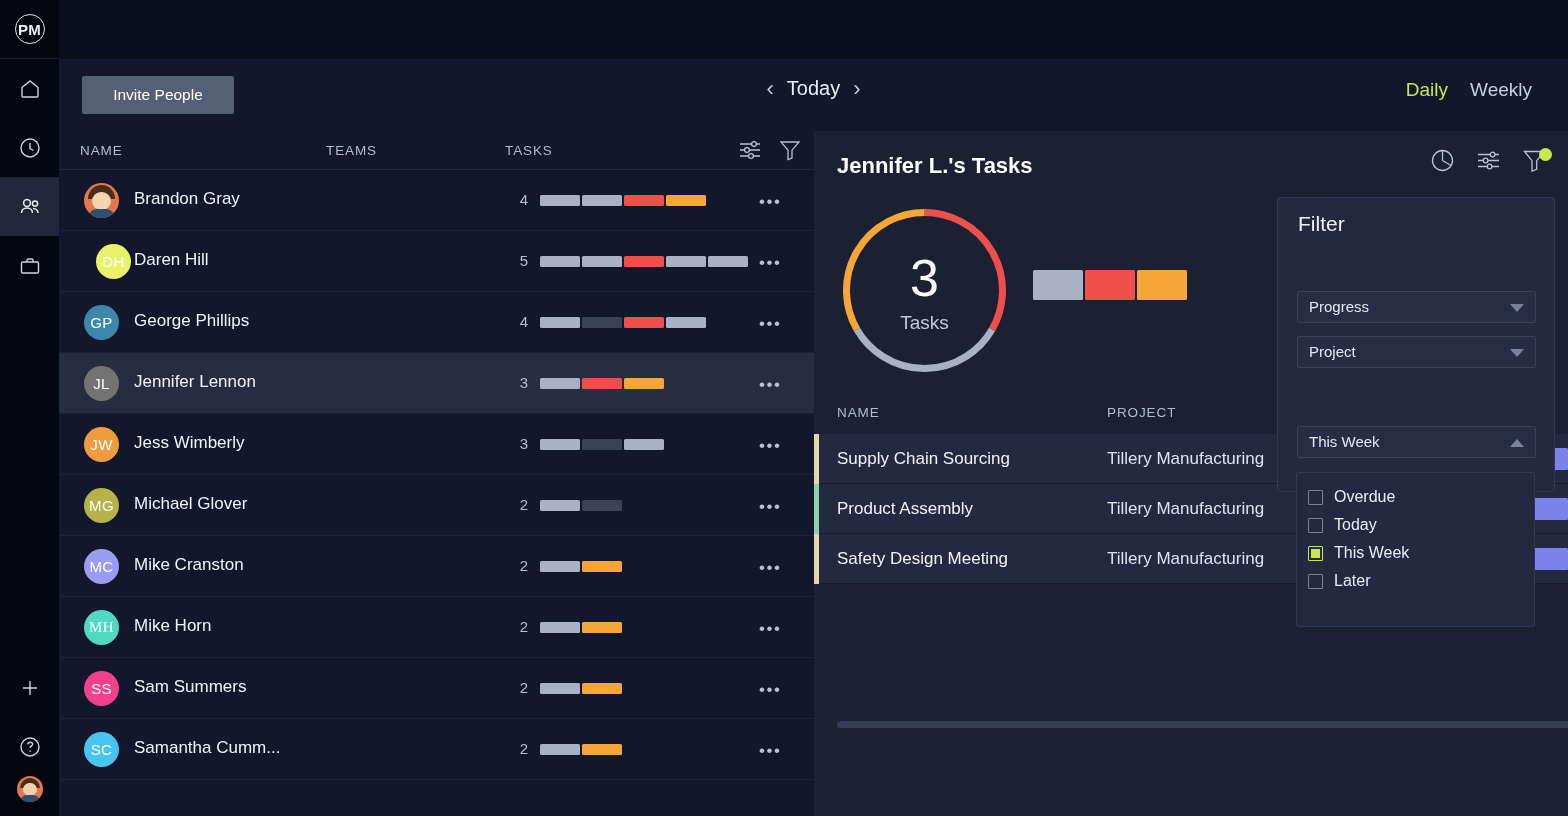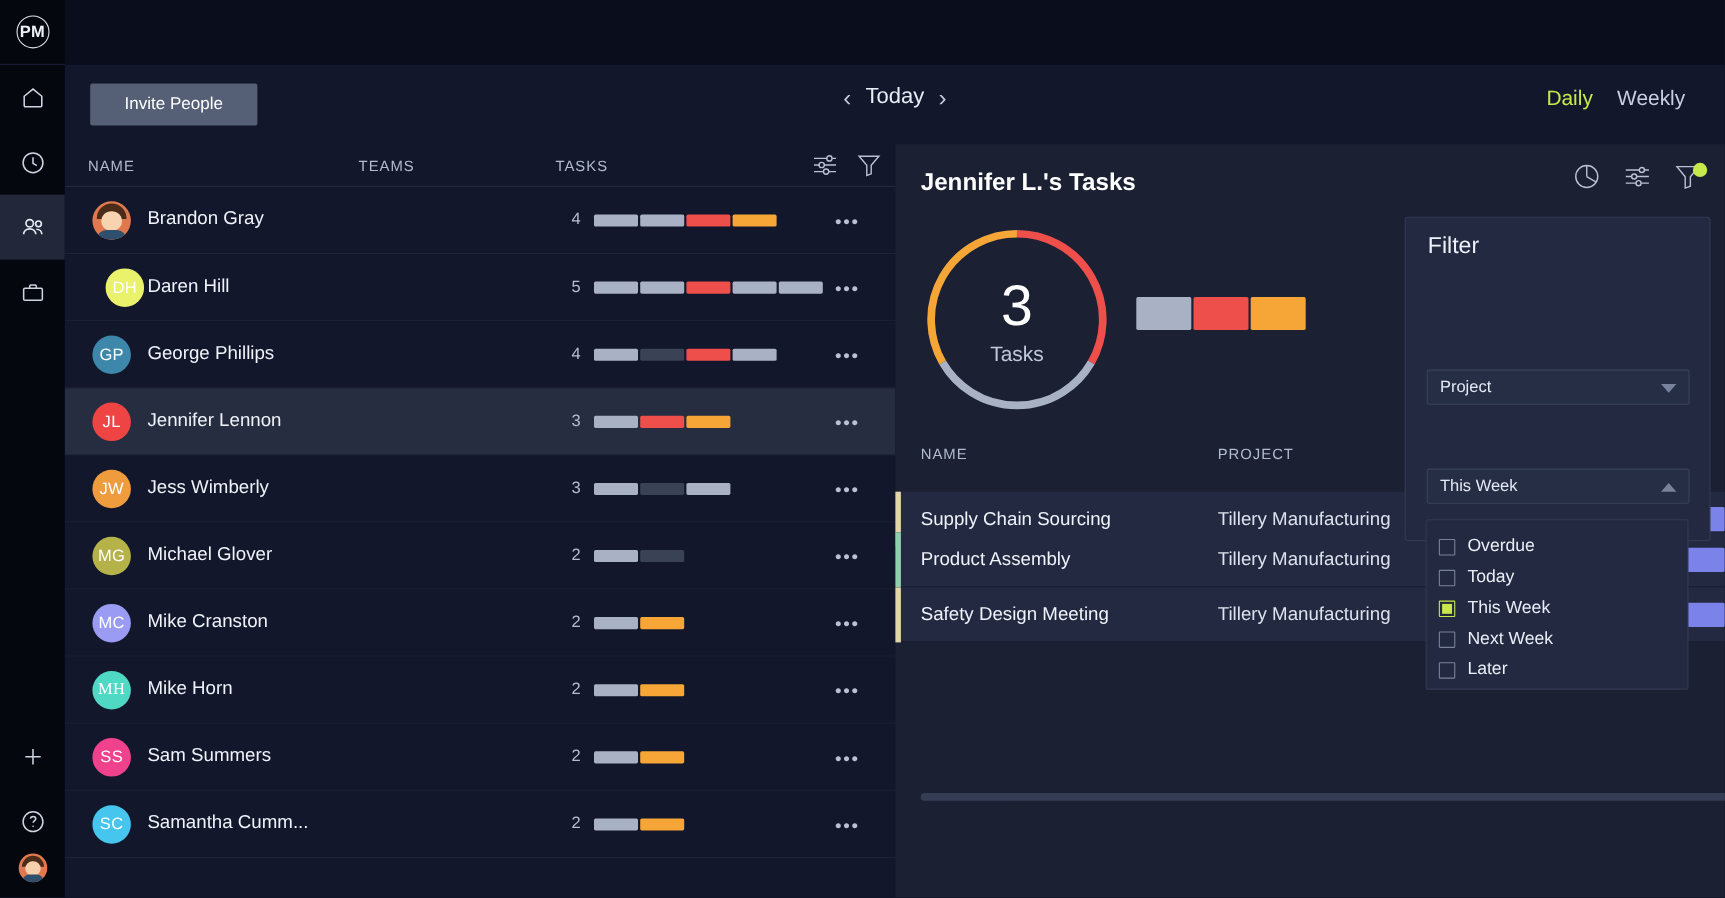--- a/index.html
+++ b/index.html
@@ -360,21 +360,21 @@
           <div class="pcount">4</div>
           <div class="pbars">
             <i style="background: rgb(169, 178, 196);"></i>
             <i style="background: rgb(58, 66, 86);"></i>
             <i style="background: rgb(238, 79, 75);"></i>
             <i style="background: rgb(169, 178, 196);"></i>
           </div>
           <div class="dots">•••</div>
         </div>
         <div class="prow selected">
-          <div class="avatar" style="background: #ef4444;">JL</div>
+          <div class="avatar" style="background: #737373;">JL</div>
           <div class="pname">Jennifer Lennon</div>
           <div class="pcount">3</div>
           <div class="pbars">
             <i style="background: rgb(169, 178, 196);"></i>
             <i style="background: rgb(238, 79, 75);"></i>
             <i style="background: rgb(245, 166, 55);"></i>
           </div>
           <div class="dots">•••</div>
         </div>
         <div class="prow">
@@ -487,21 +487,21 @@
         <i style="background: rgb(238, 79, 75);"></i>
         <i style="background: rgb(245, 166, 55);"></i>
       </div>
 
     <div id="tt-head">
       <span class="col" id="tth-name">NAME</span>
       <span class="col" id="tth-project">PROJECT</span>
     </div>
 
     <div id="task-rows">
-        <div class="trow" style="top: 316px;">
+        <div class="trow" style="top: 303px;">
           <div class="edge" style="background: rgb(227, 214, 168);"></div>
           <div class="tname">Supply Chain Sourcing</div>
           <div class="tproj">Tillery Manufacturing</div>
           <div class="tbar" style="left: 700px; width: 54px;"></div>
         </div>
         <div class="trow" style="top: 353px;">
           <div class="edge" style="background: rgb(143, 208, 174);"></div>
           <div class="tname">Product Assembly</div>
           <div class="tproj">Tillery Manufacturing</div>
           <div class="tbar" style="left: 700px; width: 54px;"></div>
@@ -514,20 +514,24 @@
         </div>
       </div>
 
     <div id="hscroll"></div>
 
   </div>
 
   <div id="filter-pop">
     <div id="filter-title">Filter</div>
 
+    <div class="fselect" id="fs-progress">
+      <span class="lbl">Progress</span>
+      <span class="arrow"></span>
+    </div>
     <div class="fselect" id="fs-project">
       <span class="lbl">Project</span>
       <span class="arrow"></span>
     </div>
     <div class="fselect" id="fs-week">
       <span class="lbl">This Week</span>
       <span class="arrow up"></span>
     </div>
   </div>
 
@@ -539,21 +543,17 @@
       <div class="fopt">
         <span class="box"></span>
         <span class="txt">Today</span>
       </div>
       <div class="fopt">
         <span class="box checked"></span>
         <span class="txt">This Week</span>
       </div>
       <div class="fopt">
         <span class="box"></span>
-        <span class="txt">Next Week</span>
-      </div>
-      <div class="fopt">
-        <span class="box"></span>
         <span class="txt">Later</span>
       </div>
     </div>
 
 </div>
 
 </body></html>

